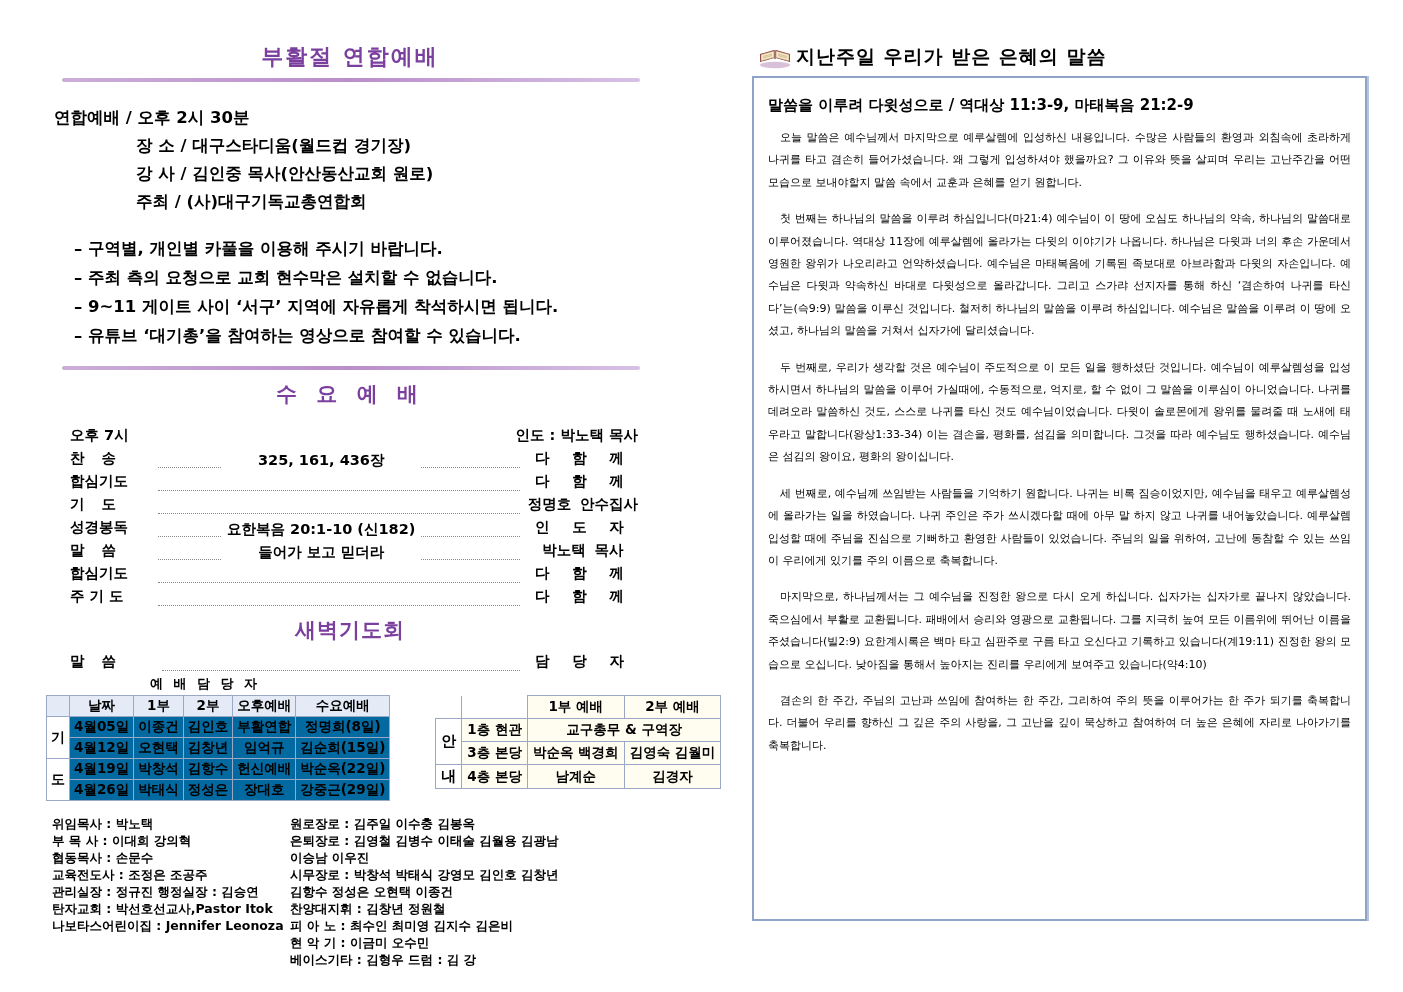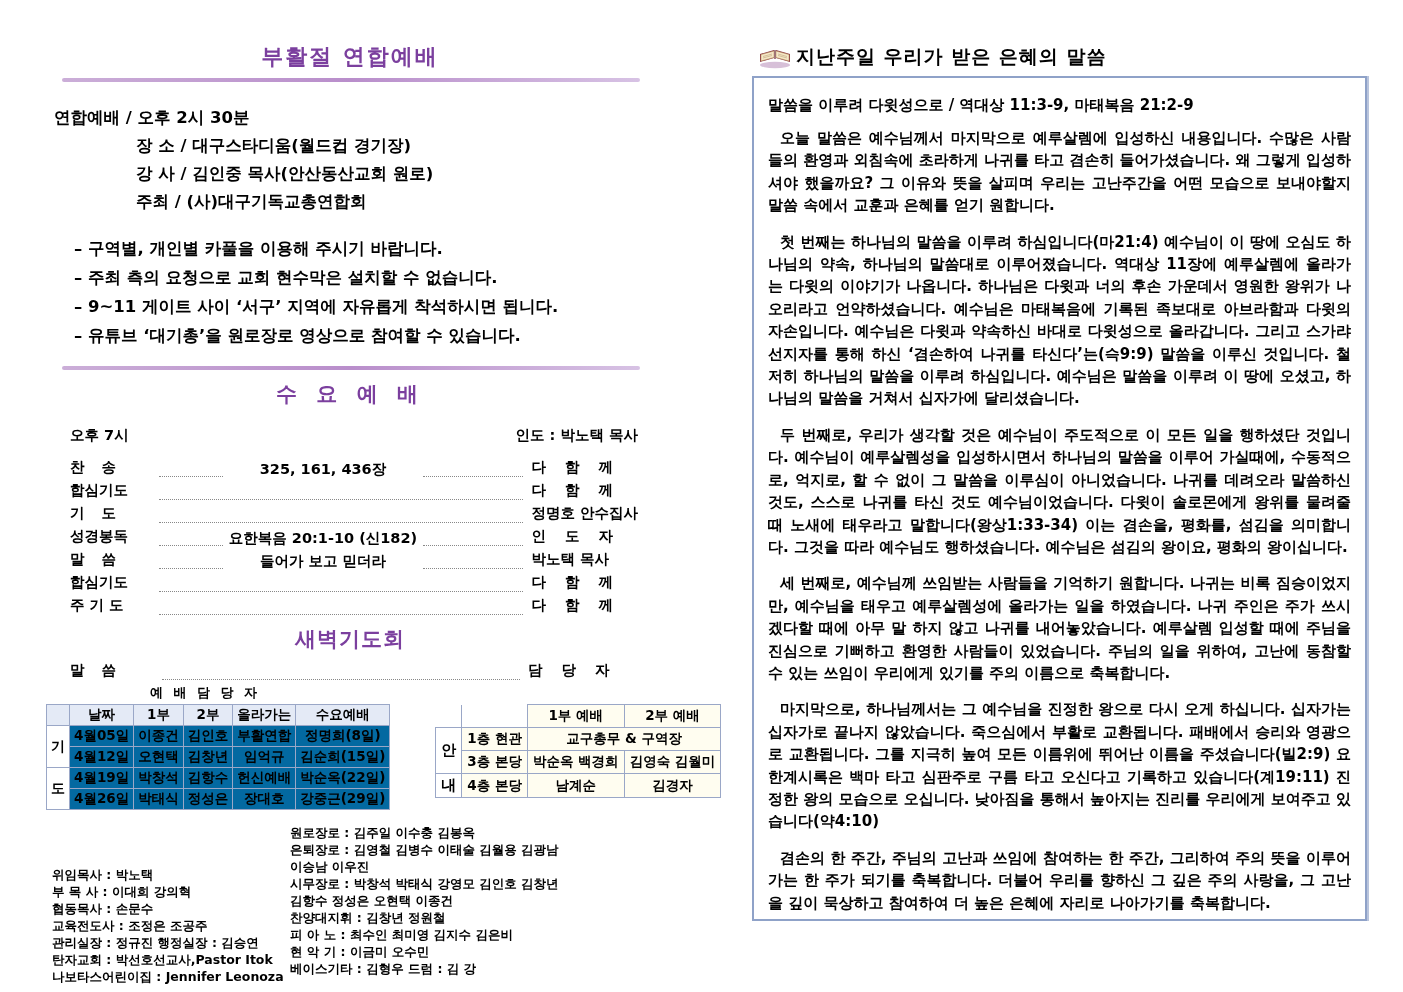--- a/index.html
+++ b/index.html
@@ -43,34 +43,34 @@
   .easter-body .ind1{padding-left:82px;}
   .easter-note{
     margin-top:18px;
     padding-left:74px;
     font-size:16.5px;
     line-height:29px;
     font-weight:bold;
   }
 
   .wed-wrap{margin-top:18px;padding:0 62px 0 70px;}
-  .wed-head{display:flex;justify-content:space-between;font-size:14.5px;font-weight:bold;margin-bottom:11px;}
+  .wed-head{display:flex;justify-content:space-between;font-size:14.5px;font-weight:bold;margin-bottom:2px;}
   .wed-head .left{ }
   .wed-head .right{letter-spacing:0px;}
 
   table.order{width:100%;border-collapse:collapse;font-size:14.5px;font-weight:bold;}
   table.order td{padding:2px 0;vertical-align:bottom;white-space:nowrap;}
   .c-item{width:92px;letter-spacing:6px;}
   .c-item.narrow{letter-spacing:0px;}
   .dots{
     border-bottom:1px dotted #888;
     height:13px;
   }
   .c-mid{text-align:center;padding:0 6px !important;}
-  .c-who{text-align:left;width:auto;padding-left:8px !important;}
+  .c-who{text-align:center;width:auto;padding-left:8px !important;font-family:Liberation Mono, monospace;}
   .sp{letter-spacing:7px;}
 
   .dawn-wrap{margin-top:6px;padding:0 62px 0 70px;}
   .dawn-sub{font-size:13px;font-weight:bold;padding-left:80px;margin-top:2px;letter-spacing:3px;}
 
   
   .tables-row{display:flex;align-items:flex-start;margin:2px 0 12px 46px;gap:39px;}
   table.sched{border-collapse:collapse;font-size:13.5px;}
   table.sched td,table.sched th{
     border:1px solid #9aa7c7;
@@ -91,21 +91,21 @@
     text-align:center;
     font-weight:bold;
     white-space:nowrap;
     background:#fffdf0;
   }
   table.guide td.vlabel{background:#ffffff;width:18px;font-size:15px;}
   table.guide td.blank{background:#ffffff;border-left:none;border-top:none;}
 
   
   .staff{display:flex;margin:14px 0 0 52px;font-size:12.5px;line-height:17px;font-weight:bold;}
-  .staff .colA{width:238px;margin-top:42px;}
+  .staff .colA{width:238px;}
   .staff .colB{width:330px;}
   .staff .ln{white-space:nowrap;}
 
   
   .right-col{position:absolute;left:700px;top:0;width:703px;height:773px;}
   .rt-head{display:flex;align-items:center;gap:4px;padding:44px 0 6px 58px;}
   .book-icon{width:34px;height:24px;flex:0 0 auto;}
   .rt-head-title{font-size:19px;font-weight:bold;letter-spacing:1px;}
 
   .sermon-box{
@@ -117,27 +117,27 @@
     box-sizing:border-box;
     background:#fff;
   }
   .sermon-title{
     text-align:left;
     font-size:15px;
     font-weight:bold;
     margin:8px 0 12px 0;
   }
   .sermon-p{
-    font-size:15px;
+    font-size:11px;
     line-height:22.4px;
     text-align:justify;
     text-justify:inter-ideograph;
     margin:0 0 14px 0;
     text-indent:12px;
-    font-weight:bold;
+    font-weight:normal;
     word-break:break-all;
   }
 </style>
 </head>
 <body>
 
 <div class="page">
 
   <div class="left-col">
 
@@ -148,21 +148,21 @@
       <div>연합예배 /  오후 2시 30분</div>
       <div class="ind1">장      소 /  대구스타디움(월드컵 경기장)</div>
       <div class="ind1">강      사 /  김인중 목사(안산동산교회 원로)</div>
       <div class="ind1">주최  /  (사)대구기독교총연합회</div>
     </div>
 
     <div class="easter-note">
       <div>– 구역별, 개인별 카풀을 이용해 주시기 바랍니다.</div>
       <div>– 주최 측의 요청으로 교회 현수막은 설치할 수 없습니다.</div>
       <div>– 9~11 게이트 사이 ‘서구’ 지역에 자유롭게 착석하시면 됩니다.</div>
-      <div>– 유튜브 ‘대기총’을 원로장로 영상으로 참여할 수 있습니다.</div>
+      <div>– 유튜브 ‘대기총’을 참여하는 영상으로 참여할 수 있습니다.</div>
     </div>
 
     <div class="rule" style="margin-top:16px"></div>
 
     <div class="sec-title title-wed" style="margin-top:10px">수 요 예 배</div>
 
     <div class="wed-wrap">
       <div class="wed-head">
         <div class="left">오후 7시</div>
         <div class="right">인도 : 박노택 목사</div>
@@ -254,21 +254,21 @@
 
     <div class="tables-row">
 
       <table class="sched">
         <thead>
           <tr>
             <th class="corner"></th>
             <th>날짜</th>
             <th>1부</th>
             <th>2부</th>
-            <th>올라가는</th>
+            <th>오후예배</th>
             <th>수요예배</th>
           </tr>
         </thead>
         <tbody>
           <tr>
             <td class="vlabel" rowspan="2">기</td>
             <td>4월05일</td>
             <td>이종건</td>
             <td>김인호</td>
             <td>부활연합</td>

